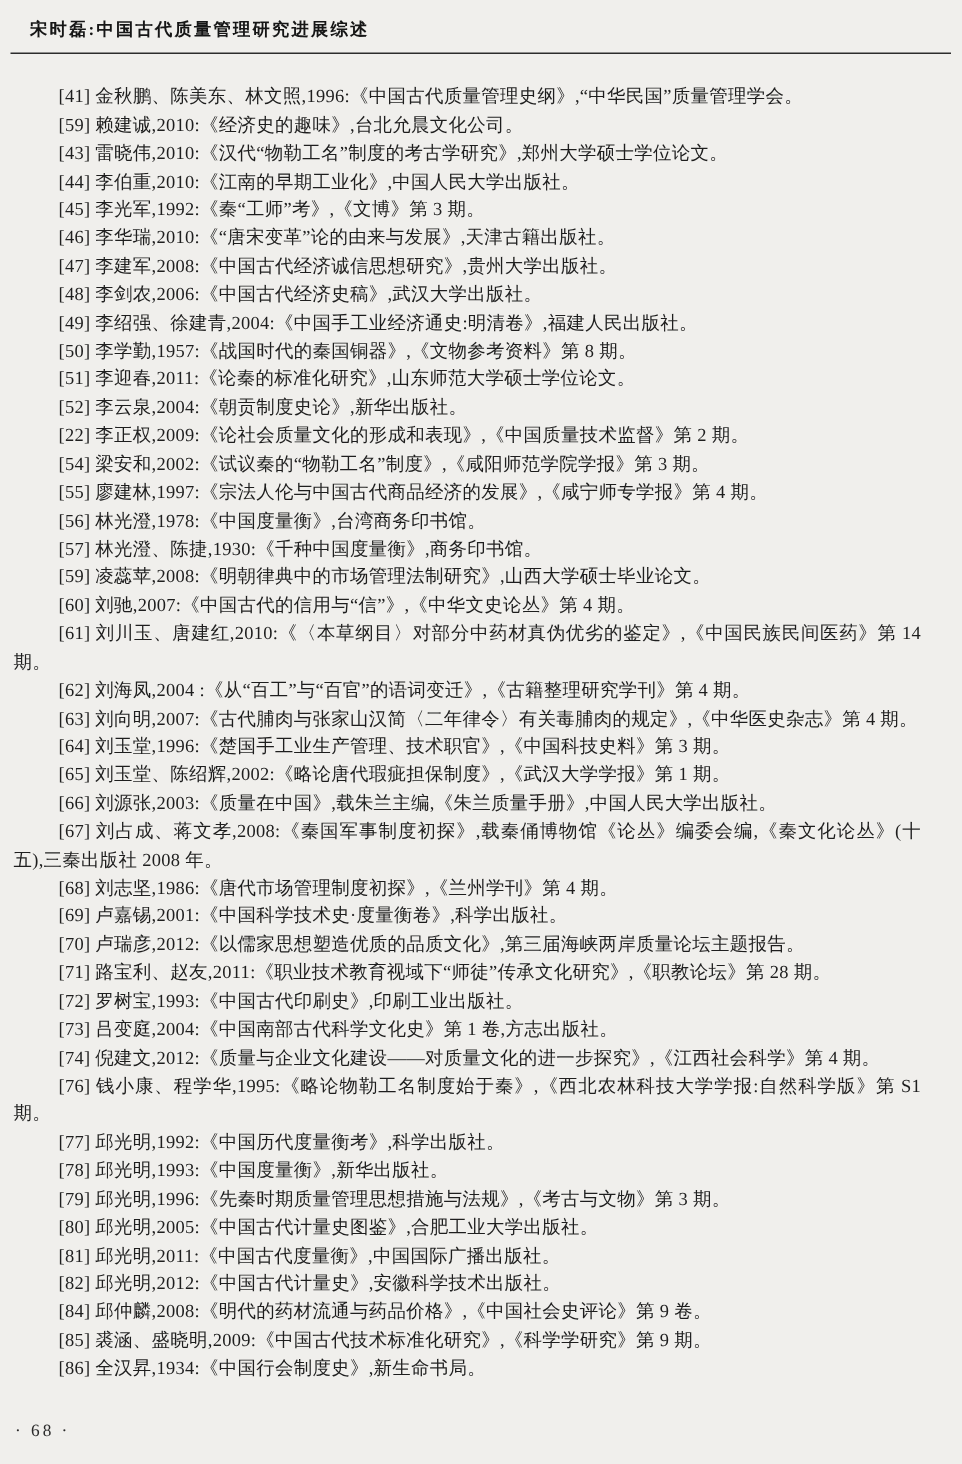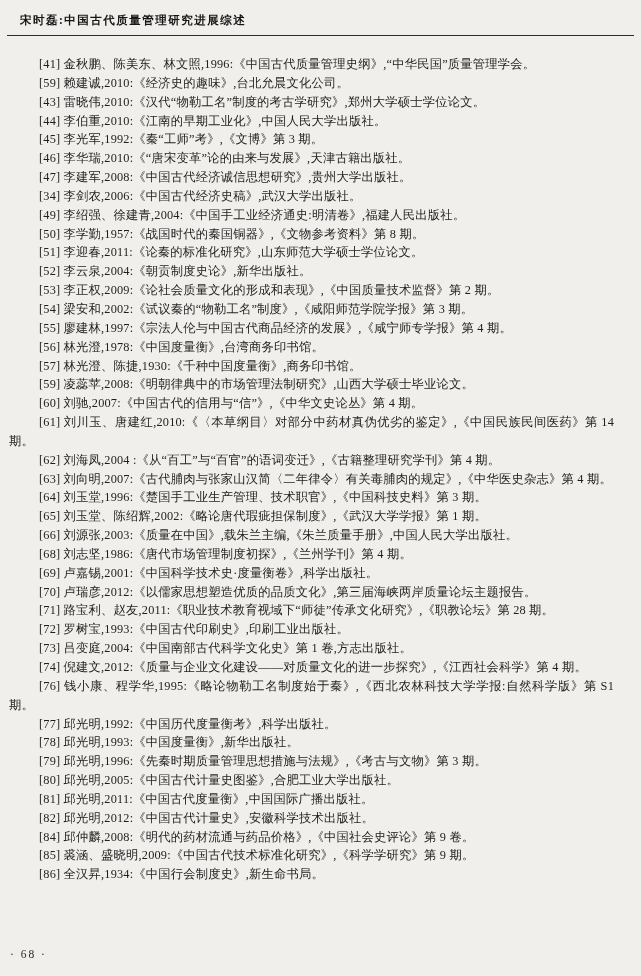--- a/index.html
+++ b/index.html
@@ -66,38 +66,39 @@
   <div class="head-rule"></div>
 
   <div class="refs">
     <p class="ref">[41] 金秋鹏、陈美东、林文照,1996:《中国古代质量管理史纲》,“中华民国”质量管理学会。</p>
     <p class="ref">[59] 赖建诚,2010:《经济史的趣味》,台北允晨文化公司。</p>
     <p class="ref">[43] 雷晓伟,2010:《汉代“物勒工名”制度的考古学研究》,郑州大学硕士学位论文。</p>
     <p class="ref">[44] 李伯重,2010:《江南的早期工业化》,中国人民大学出版社。</p>
     <p class="ref">[45] 李光军,1992:《秦“工师”考》,《文博》第 3 期。</p>
     <p class="ref">[46] 李华瑞,2010:《“唐宋变革”论的由来与发展》,天津古籍出版社。</p>
     <p class="ref">[47] 李建军,2008:《中国古代经济诚信思想研究》,贵州大学出版社。</p>
-    <p class="ref">[34] 李剑农,2006:《中国古代经济史稿》,武汉大学出版社。</p>
+    <p class="ref">[48] 李剑农,2006:《中国古代经济史稿》,武汉大学出版社。</p>
     <p class="ref">[49] 李绍强、徐建青,2004:《中国手工业经济通史:明清卷》,福建人民出版社。</p>
     <p class="ref">[50] 李学勤,1957:《战国时代的秦国铜器》,《文物参考资料》第 8 期。</p>
     <p class="ref">[51] 李迎春,2011:《论秦的标准化研究》,山东师范大学硕士学位论文。</p>
     <p class="ref">[52] 李云泉,2004:《朝贡制度史论》,新华出版社。</p>
-    <p class="ref">[53] 李正权,2009:《论社会质量文化的形成和表现》,《中国质量技术监督》第 2 期。</p>
+    <p class="ref">[22] 李正权,2009:《论社会质量文化的形成和表现》,《中国质量技术监督》第 2 期。</p>
     <p class="ref">[54] 梁安和,2002:《试议秦的“物勒工名”制度》,《咸阳师范学院学报》第 3 期。</p>
     <p class="ref">[55] 廖建林,1997:《宗法人伦与中国古代商品经济的发展》,《咸宁师专学报》第 4 期。</p>
     <p class="ref">[56] 林光澄,1978:《中国度量衡》,台湾商务印书馆。</p>
     <p class="ref">[57] 林光澄、陈捷,1930:《千种中国度量衡》,商务印书馆。</p>
     <p class="ref">[59] 凌蕊苹,2008:《明朝律典中的市场管理法制研究》,山西大学硕士毕业论文。</p>
     <p class="ref">[60] 刘驰,2007:《中国古代的信用与“信”》,《中华文史论丛》第 4 期。</p>
     <p class="ref">[61] 刘川玉、唐建红,2010:《〈本草纲目〉对部分中药材真伪优劣的鉴定》,《中国民族民间医药》第 14 期。</p>
     <p class="ref">[62] 刘海凤,2004 :《从“百工”与“百官”的语词变迁》,《古籍整理研究学刊》第 4 期。</p>
     <p class="ref">[63] 刘向明,2007:《古代脯肉与张家山汉简〈二年律令〉有关毒脯肉的规定》,《中华医史杂志》第 4 期。</p>
     <p class="ref">[64] 刘玉堂,1996:《楚国手工业生产管理、技术职官》,《中国科技史料》第 3 期。</p>
     <p class="ref">[65] 刘玉堂、陈绍辉,2002:《略论唐代瑕疵担保制度》,《武汉大学学报》第 1 期。</p>
     <p class="ref">[66] 刘源张,2003:《质量在中国》,载朱兰主编,《朱兰质量手册》,中国人民大学出版社。</p>
+    <p class="ref">[67] 刘占成、蒋文孝,2008:《秦国军事制度初探》,载秦俑博物馆《论丛》编委会编,《秦文化论丛》(十五),三秦出版社 2008 年。</p>
     <p class="ref">[68] 刘志坚,1986:《唐代市场管理制度初探》,《兰州学刊》第 4 期。</p>
     <p class="ref">[69] 卢嘉锡,2001:《中国科学技术史·度量衡卷》,科学出版社。</p>
     <p class="ref">[70] 卢瑞彦,2012:《以儒家思想塑造优质的品质文化》,第三届海峡两岸质量论坛主题报告。</p>
     <p class="ref">[71] 路宝利、赵友,2011:《职业技术教育视域下“师徒”传承文化研究》,《职教论坛》第 28 期。</p>
     <p class="ref">[72] 罗树宝,1993:《中国古代印刷史》,印刷工业出版社。</p>
     <p class="ref">[73] 吕变庭,2004:《中国南部古代科学文化史》第 1 卷,方志出版社。</p>
     <p class="ref">[74] 倪建文,2012:《质量与企业文化建设——对质量文化的进一步探究》,《江西社会科学》第 4 期。</p>
     <p class="ref">[76] 钱小康、程学华,1995:《略论物勒工名制度始于秦》,《西北农林科技大学学报:自然科学版》第 S1 期。</p>
     <p class="ref">[77] 邱光明,1992:《中国历代度量衡考》,科学出版社。</p>
     <p class="ref">[78] 邱光明,1993:《中国度量衡》,新华出版社。</p>

